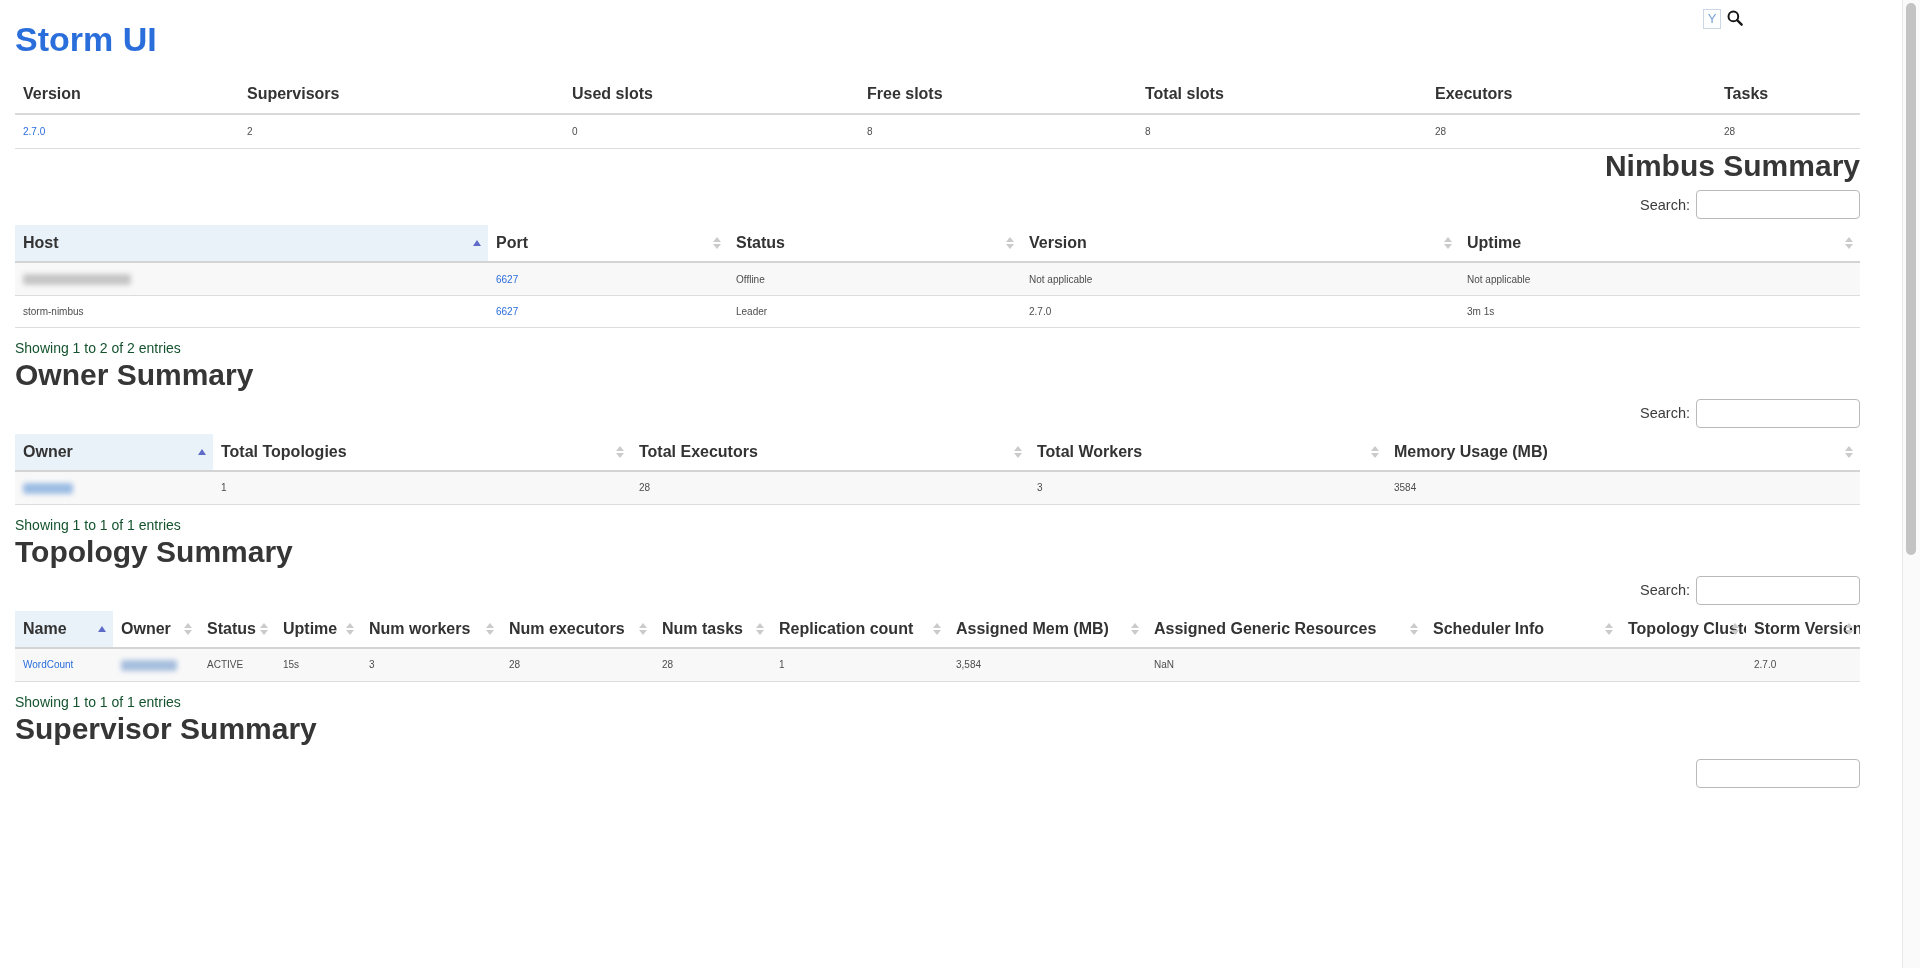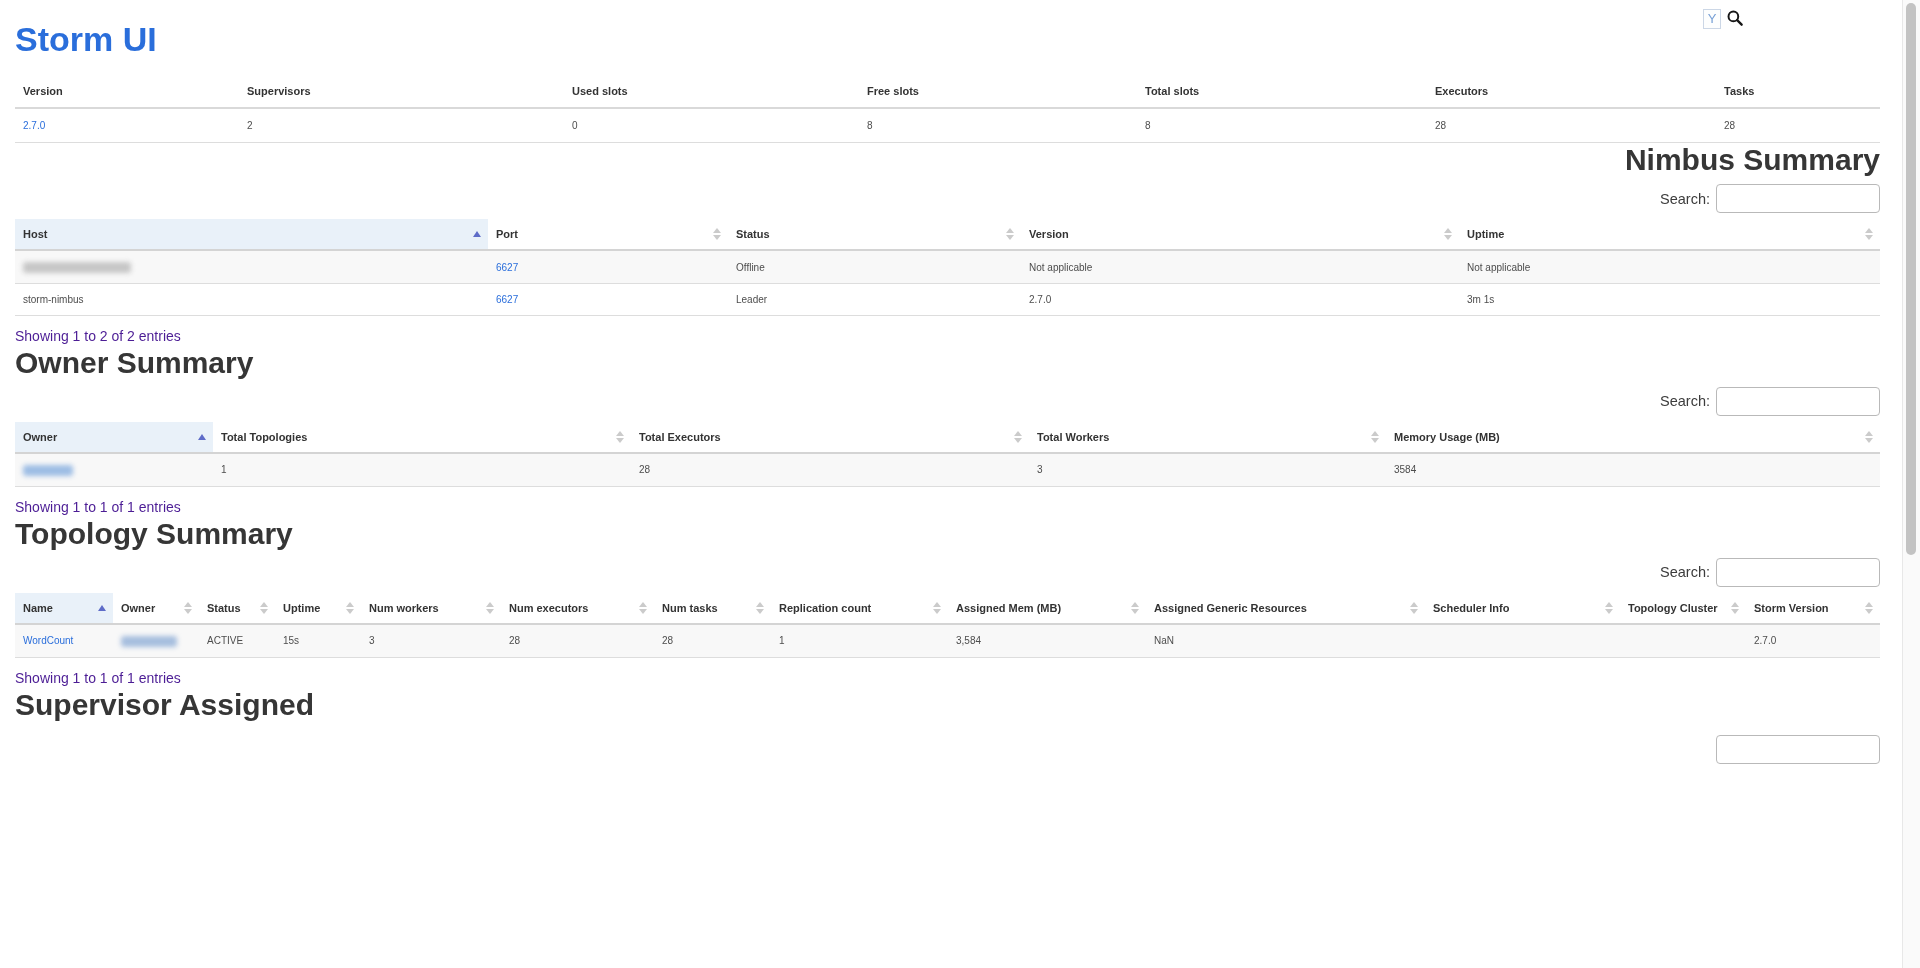--- a/index.html
+++ b/index.html
@@ -1,21 +1,21 @@
 <!DOCTYPE html>
 <html><head>
 <meta charset="utf-8">
 <style>
   html,body{margin:0;padding:0;background:#fff;}
   body{
     width:1920px;height:968px;overflow:hidden;position:relative;
     font-family:"Liberation Sans","DejaVu Sans",sans-serif;
     color:#4d4d4d;font-size:14.5px;
   }
-  .content{padding:12px 40px 0 15px;position:relative;}
+  .content{padding:12px 60px 0 15px;position:relative;}
   a{color:#2a6edb;text-decoration:none;}
   h1.brand{font-size:34px;font-weight:700;color:#2468d4;margin:8px 0 4px 0;line-height:1.15;}
   h2.section{font-size:30px;font-weight:700;color:#363636;line-height:1.1;margin:0;}
   .mt-cluster{margin-top:24px;}
   .mt-nimbus{margin-top:46px;text-align:right;}
   .mt-owner{margin-top:40px;}
   .mt-topology{margin-top:40px;}
   .mt-supervisor{margin-top:42px;}
 
   
@@ -23,21 +23,21 @@
   .y-badge{
     width:16px;height:18px;border:1px solid #ccd7e6;background:#fdfefe;
     color:#79a1d6;font-size:13px;line-height:18px;text-align:center;display:inline-block;
   }
   .mag{display:inline-block;margin-top:2px;}
 
   
   table{border-collapse:collapse;table-layout:fixed;width:100%;}
   .cluster-table{margin-top:16px;}
   th{
-    text-align:left;font-weight:700;color:#333;font-size:11px;
+    text-align:left;font-weight:700;color:#333;font-size:16px;
     padding:10px 8px;border-bottom:2px solid #d9d9d9;position:relative;
     white-space:nowrap;overflow:hidden;
   }
   td{
     padding:11px 8px;border-bottom:1px solid #ddd;font-size:10px;color:#4d4d4d;
     white-space:nowrap;overflow:hidden;
   }
 
   
   .search-row{display:flex;justify-content:flex-end;align-items:center;gap:6px;margin:8px 0 6px 0;}
@@ -50,21 +50,21 @@
   .dt th.sorted{background:#e9f1f9;margin-top:28px;}
   .dt tr.odd td{background:#f8f8f8;}
   .dt td{padding:10px 8px;}
   .sort-icons{position:absolute;right:7px;top:50%;transform:translateY(-50%);
     display:flex;flex-direction:column;align-items:center;gap:2px;}
   .tri-up{width:0;height:0;border-left:4px solid transparent;border-right:4px solid transparent;
     border-bottom:5px solid #cbcbcb;}
   .tri-down{width:0;height:0;border-left:4px solid transparent;border-right:4px solid transparent;
     border-top:5px solid #cbcbcb;}
   .sorted .tri-up{border-bottom-color:#5e6cc8;border-left-width:4.5px;border-right-width:4.5px;border-bottom-width:6px;}
-  .info{font-size:14px;color:#4c1d95;margin:12px 0 2px 0;}
+  .info{font-size:14px;color:#14532d;margin:12px 0 2px 0;}
 
   
   .blob{display:inline-block;height:11px;border-radius:3px;filter:blur(2.6px);vertical-align:middle;}
   .blob-host{width:108px;background:#c6c6c6;}
   .blob-owner{width:50px;background:#9dbde4;}
   .blob-towner{width:56px;background:#a6bede;}
 
   
   .scrollbar{position:absolute;top:0;right:0;width:17px;height:968px;background:#fafafa;
     border-left:1px solid #e8e8e8;}
@@ -384,21 +384,21 @@
         <td>3,584</td>
         <td>NaN</td>
         <td></td>
         <td></td>
         <td>2.7.0</td>
       </tr>
     </tbody>
   </table>
   <div class="info">Showing 1 to 1 of 1 entries</div>
 
-  <h2 class="section mt-supervisor">Supervisor Assigned</h2>
+  <h2 class="section mt-supervisor">Supervisor Summary</h2>
   <div class="bottom-search">
     <input class="search-input" type="text" style="">
   </div>
 
 </div>
 
 <div class="scrollbar">
   <div class="scroll-thumb"></div>
 </div>
 

